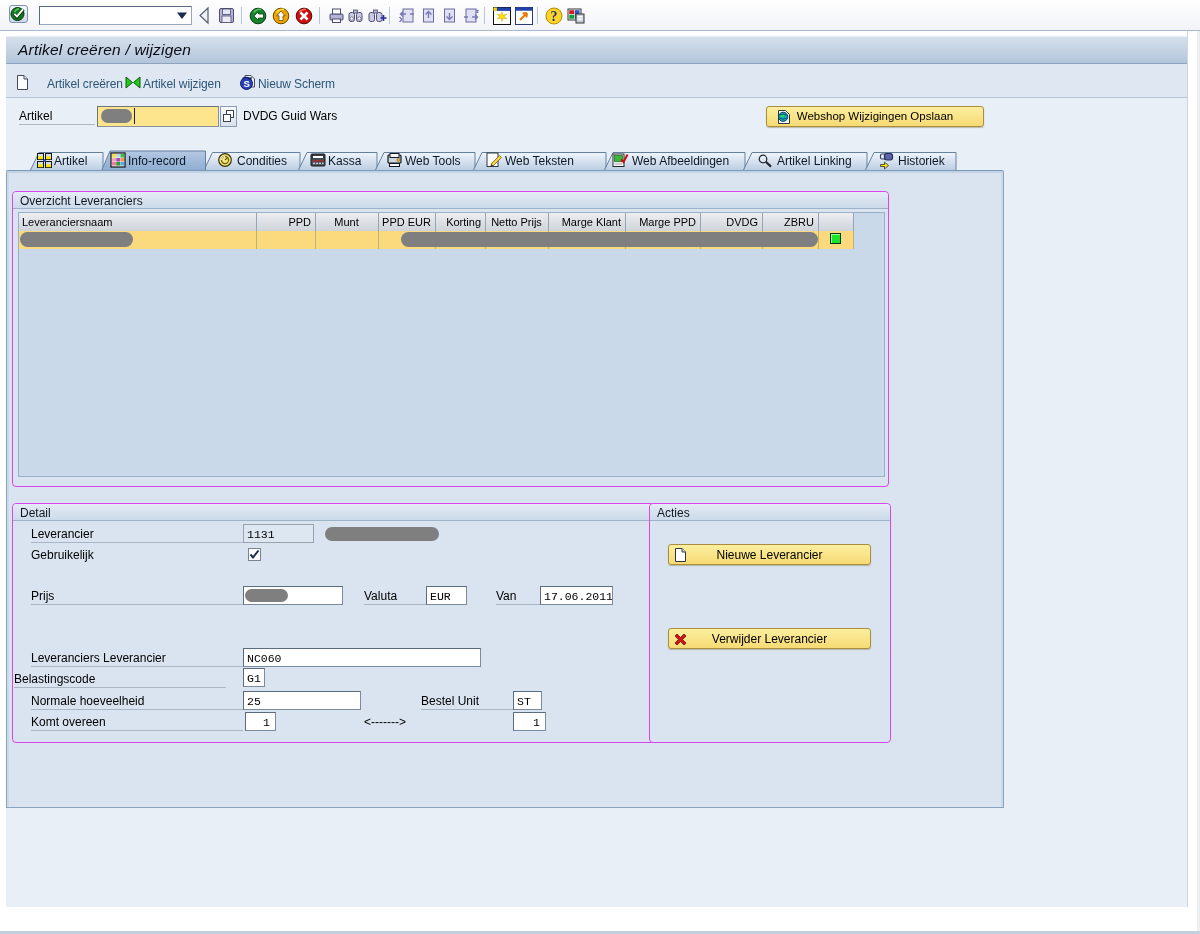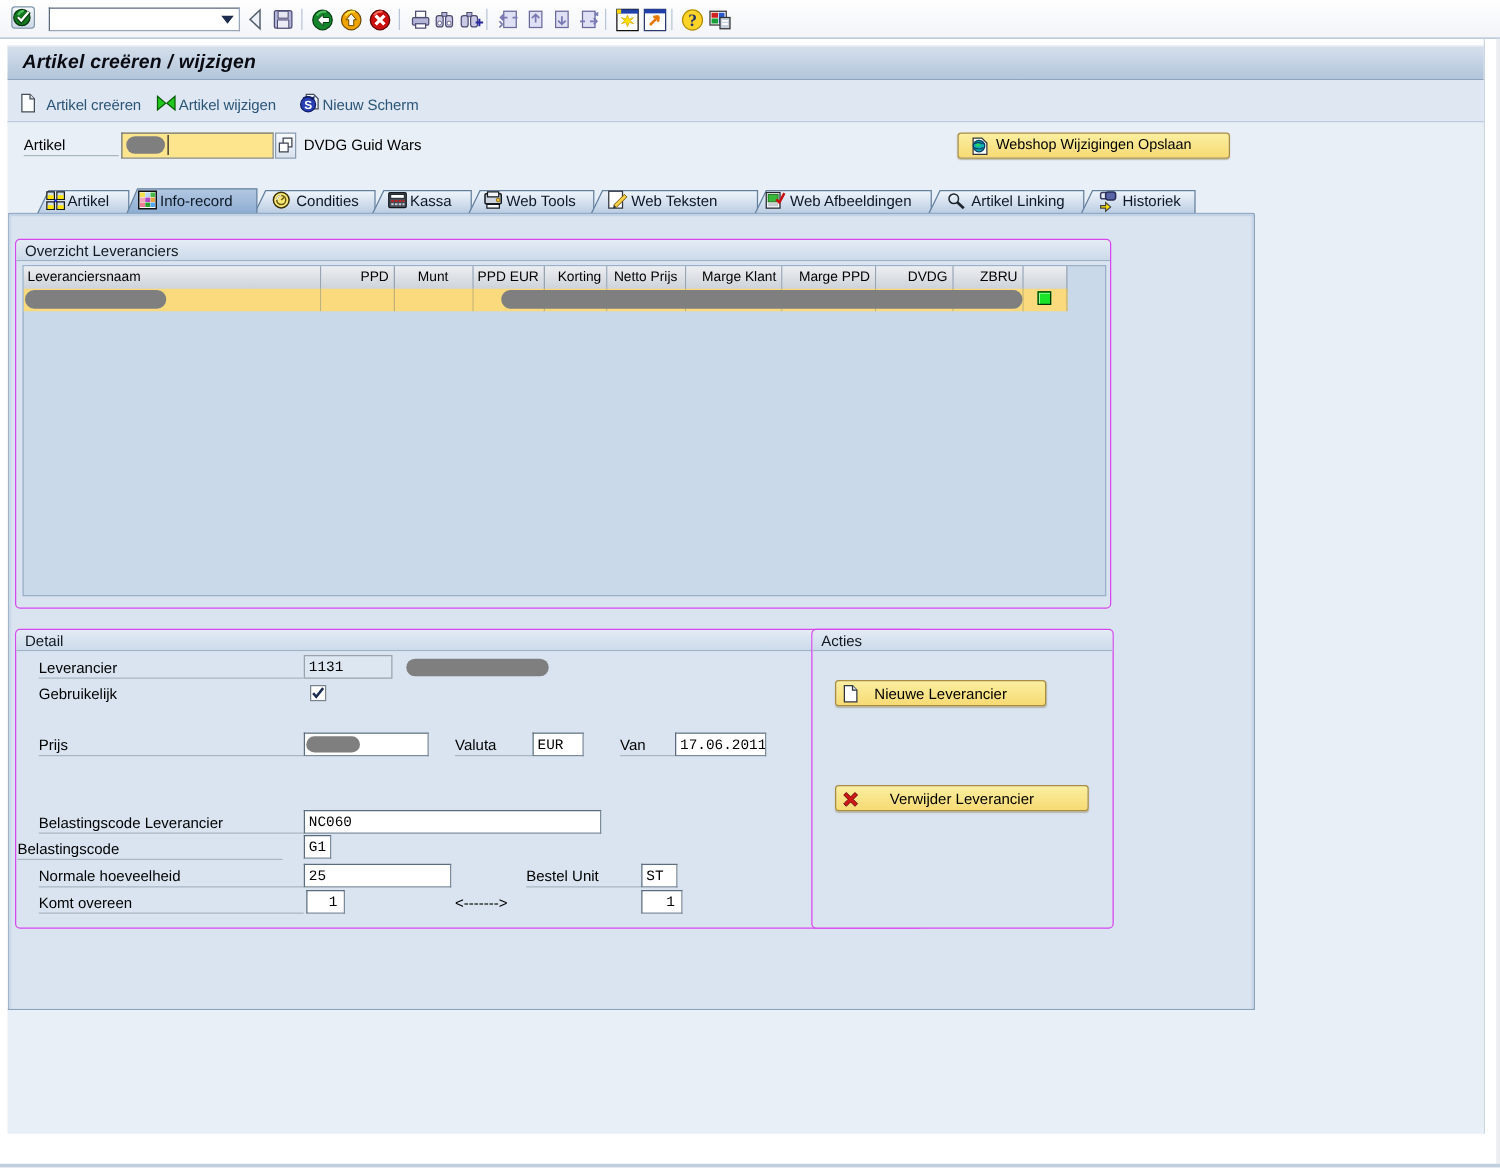--- a/index.html
+++ b/index.html
@@ -20,21 +20,21 @@
             background:linear-gradient(#f4f8fc,#ccd8e6); border:1px solid #7e94ac; border-radius:3px; }
 
   
   #okcode { position:absolute; left:39px; top:6px; width:153px; height:19px;
             background:#fff; border:1px solid #5a6a80; border-bottom-color:#98a6b8; border-right-color:#98a6b8; }
 
   
   #titlebar { position:absolute; left:6px; top:36px; width:1181px; height:28px;
               background:linear-gradient(#d6e0ec,#b2c5da);
               border-bottom:1px solid #8aa3bf; border-top:1px solid #e8eef6; }
-  #titlebar span { position:absolute; left:12px; top:4px; font-size:15.5px; font-weight:bold;
+  #titlebar span { position:absolute; left:12px; top:4px; font-size:15.5px; font-weight:normal;
                    font-style:italic; color:#0a0a12; letter-spacing:0.2px;text-align:center; }
 
   
   #apptb { position:absolute; left:6px; top:64px; width:1181px; height:34px;
            background:#dfe8f2; border-bottom:1px solid #b4c4d6; }
   .apitem { position:absolute; top:10px; height:17px; color:#2c5577; font-size:12px;
             letter-spacing:-0.1px; white-space:nowrap; }
 
   
   #screen { position:absolute; left:6px; top:98px; width:1181px; height:809px; background:#e9eff6; }
@@ -185,21 +185,21 @@
     </svg>
   </div>
   <div id="titlebar">
       <span>Artikel creëren / wijzigen</span>
     </div>
   <div id="apptb">
     <div class="apitem" style="left:8px">
       <svg width="17" height="17" viewBox="0 0 17 17" style="vertical-align:-3px">
         <path d="M3.5 1.5 L10 1.5 L13.5 5 L13.5 15.5 L3.5 15.5 Z" fill="#fcfdfe" stroke="#444c58"></path>
         <path d="M10 1.5 L10 5 L13.5 5" fill="#dce4ee" stroke="#444c58"></path>
-      </svg><span style="margin-left:6px">Artikel creëren</span>
+      </svg><span style="margin-left:16px">Artikel creëren</span>
     </div>
     <div class="apitem" style="left:118px">
       <svg width="18" height="17" viewBox="0 0 18 17" style="vertical-align:-3px">
         <path d="M2 3 L8.5 8.5 L2 14 Z" fill="#22c81e" stroke="#0a5c08"></path>
         <path d="M16 3 L9.5 8.5 L16 14 Z" fill="#22c81e" stroke="#0a5c08"></path>
       </svg><span style="margin-left:1px">Artikel wijzigen</span>
     </div>
     <div class="apitem" style="left:233px">
       <svg width="17" height="17" viewBox="0 0 17 17" style="vertical-align:-3px">
         <path d="M6 1.5 L12 1.5 L15.5 5 L15.5 13 L6 13 Z" fill="#f0f4fa" stroke="#444c58"></path>
@@ -396,39 +396,39 @@
             </svg>
         </div>
         <div class="lbl" style="left:18px; top:85px; width:212px;">Prijs</div>
         <div class="inp" style="left:230px; top:82px; width:100px;">
           <div class="blob" style="left:1px; top:2px; width:43px; height:13px;"></div>
         </div>
         <div class="lbl" style="left:351px; top:85px; width:62px;">Valuta</div>
         <div class="inp" style="left:413px; top:82px; width:41px;">EUR</div>
         <div class="lbl" style="left:483px; top:85px; width:44px;">Van</div>
         <div class="inp" style="left:527px; top:82px; width:73px;">17.06.2011</div>
-        <div class="lbl" style="left:18px; top:147px; width:212px;">Belastingscode Leverancier</div>
+        <div class="lbl" style="left:18px; top:147px; width:212px;">Leveranciers Leverancier</div>
         <div class="inp" style="left:230px; top:144px; width:238px;">NC060</div>
         <div class="lbl" style="left:1px; top:168px; width:212px;">Belastingscode</div>
         <div class="inp" style="left:230px; top:164px; width:22px;">G1</div>
         <div class="lbl" style="left:18px; top:190px; width:212px;">Normale hoeveelheid</div>
         <div class="inp" style="left:230px; top:187px; width:118px;">25</div>
         <div class="lbl" style="left:408px; top:190px; width:92px;">Bestel Unit</div>
         <div class="inp" style="left:500px; top:187px; width:29px;">ST</div>
         <div class="lbl" style="left:18px; top:211px; width:212px;">Komt overeen</div>
         <div class="inp" style="left:232px; top:208px; width:31px; text-align:right; padding-right:5px;">1</div>
         <div class="abs" style="left:351px; top:211px; font-size:12px;">&lt;-------&gt;</div>
         <div class="inp" style="left:500px; top:208px; width:33px; text-align:right; padding-right:5px;">1</div>
       </div>
 
       <div class="groupbox" style="left:642px; top:332px; width:242px; height:240px;">
         <div class="gbhead">
             <span>Acties</span>
           </div>
-        <div class="sapbtn" style="left:18px; top:40px; width:169px;">
+        <div class="sapbtn" style="left:18px; top:40px; width:203px;">
           <svg width="15" height="16" viewBox="0 0 15 16" style="position:absolute; left:4px; top:2px;">
             <path d="M2.5 1.5 L9 1.5 L12.5 5 L12.5 14.5 L2.5 14.5 Z" fill="#fff" stroke="#30363e"></path>
             <path d="M9 1.5 L9 5 L12.5 5" fill="#d8e0ea" stroke="#30363e"></path>
           </svg>
           Nieuwe Leverancier
         </div>
         <div class="sapbtn" style="left:18px; top:124px; width:203px;">
           <svg width="15" height="15" viewBox="0 0 15 15" style="position:absolute; left:4px; top:3px;">
             <path d="M2 4 L4 2 L7.5 5.5 L11 2 L13 4 L9.5 7.5 L13 11 L11 13 L7.5 9.5 L4 13 L2 11 L5.5 7.5 Z" fill="#d01818" stroke="#700808" stroke-width="0.8"></path>
           </svg>

